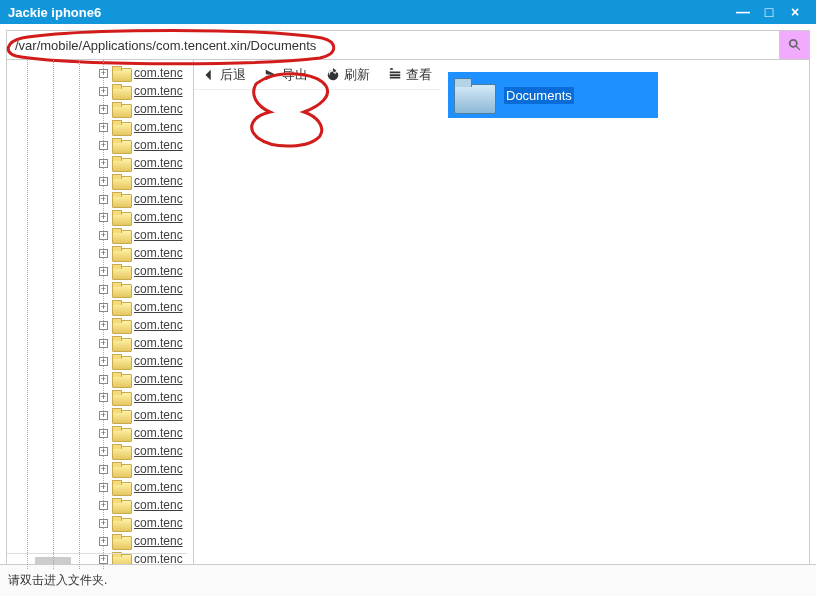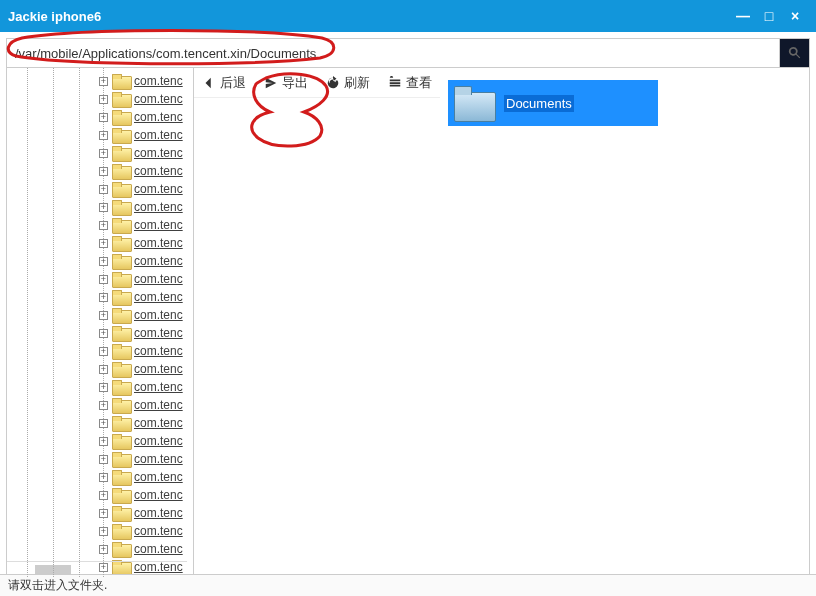--- a/index.html
+++ b/index.html
@@ -1,24 +1,24 @@
 <!DOCTYPE html>
 <html><head>
 <meta charset="utf-8">
 <style>
 * { margin: 0; padding: 0; box-sizing: border-box; font-family: "Microsoft YaHei", Arial, sans-serif; }
 body { width: 816px; height: 596px; background: #fff; overflow: hidden; position: relative; }
 
 
-.titlebar { height: 32px; background: #1296db; color: #fff; display: flex; align-items: center; padding: 0 8px; font-size: 13px; font-weight: bold; }
+.titlebar { height: 24px; background: #1296db; color: #fff; display: flex; align-items: center; padding: 0 8px; font-size: 13px; font-weight: bold; }
 .titlebar .spacer { flex: 1; }
 .titlebar .ctrl { width: 26px; text-align: center; font-size: 14px; cursor: pointer; }
 
 
-.addrbar { height: 30px; border: 1px solid #ccc; margin: 6px 6px 0 6px; display: flex; align-items: center; background: #0f172a; }
+.addrbar { height: 30px; border: 1px solid #ccc; margin: 6px 6px 0 6px; display: flex; align-items: center; background: #f0abfc; }
 .addrbar .path { flex: 1; padding: 0 8px; font-size: 13px; color: #333; border: none; outline: none; height: 100%; }
 .addrbar .search { width: 30px; height: 100%; border-left: 1px solid #ccc; display: flex; align-items: center; justify-content: center; cursor: pointer; }
 .addrbar .search svg { width: 14px; height: 14px; fill: #666; }
 
 
 .split { display: flex; height: calc(596px - 28px - 36px - 22px); margin: 0 6px; }
 .sidebar { width: 188px; border: 1px solid #ccc; border-top: none; overflow: hidden; position: relative; }
 .sidebar-inner { position: absolute; top: 0; left: 0; right: 0; }
 .tree { padding: 4px 0 4px 0; font-size: 12px; }
 .tree-row { height: 18px; display: flex; align-items: center; padding-left: 92px; position: relative; cursor: pointer; white-space: nowrap; }
@@ -45,21 +45,21 @@
 .fitem.selected { background: #1e90ff; }
 .fitem .big-folder { width: 40px; height: 34px; position: relative; margin-right: 10px; }
 .fitem .big-folder::before { content: ""; position: absolute; left: 0; top: 6px; width: 40px; height: 28px; background: linear-gradient(#fff4b8, #ead57a); border: 1px solid #c9a94e; border-radius: 2px; }
 .fitem .big-folder::after { content: ""; position: absolute; left: 0; top: 0; width: 16px; height: 8px; background: #f5db7a; border: 1px solid #c9a94e; border-bottom: none; border-radius: 2px 2px 0 0; }
 .fitem.selected .big-folder::before { background: linear-gradient(#d5e9f7, #8bb8d6); border-color: #4a7fa0; }
 .fitem.selected .big-folder::after { background: #b5d3e6; border-color: #4a7fa0; }
 .fitem .name { font-size: 13px; color: #333; }
 .fitem.selected .name { background: #0a6cd6; color: #fff; padding: 1px 2px; }
 
 
-.status { position: absolute; left: 0; right: 0; bottom: 0; height: 22px; border-top: 1px solid #ccc; font-size: 12px; color: #333; display: flex; align-items: center; padding: 4px 8px; background: #fafafa; }
+.status { position: absolute; left: 0; right: 0; bottom: 0; height: 32px; border-top: 1px solid #ccc; font-size: 12px; color: #333; display: flex; align-items: center; padding: 4px 8px; background: #fafafa; }
 
 
 .annot { position: absolute; pointer-events: none; }
 .annot svg { overflow: visible; }
 .annot path, .annot ellipse { fill: none; stroke: #d21c1c; stroke-width: 3; }
 </style>
 </head>
 <body>
 
 <div class="titlebar">

